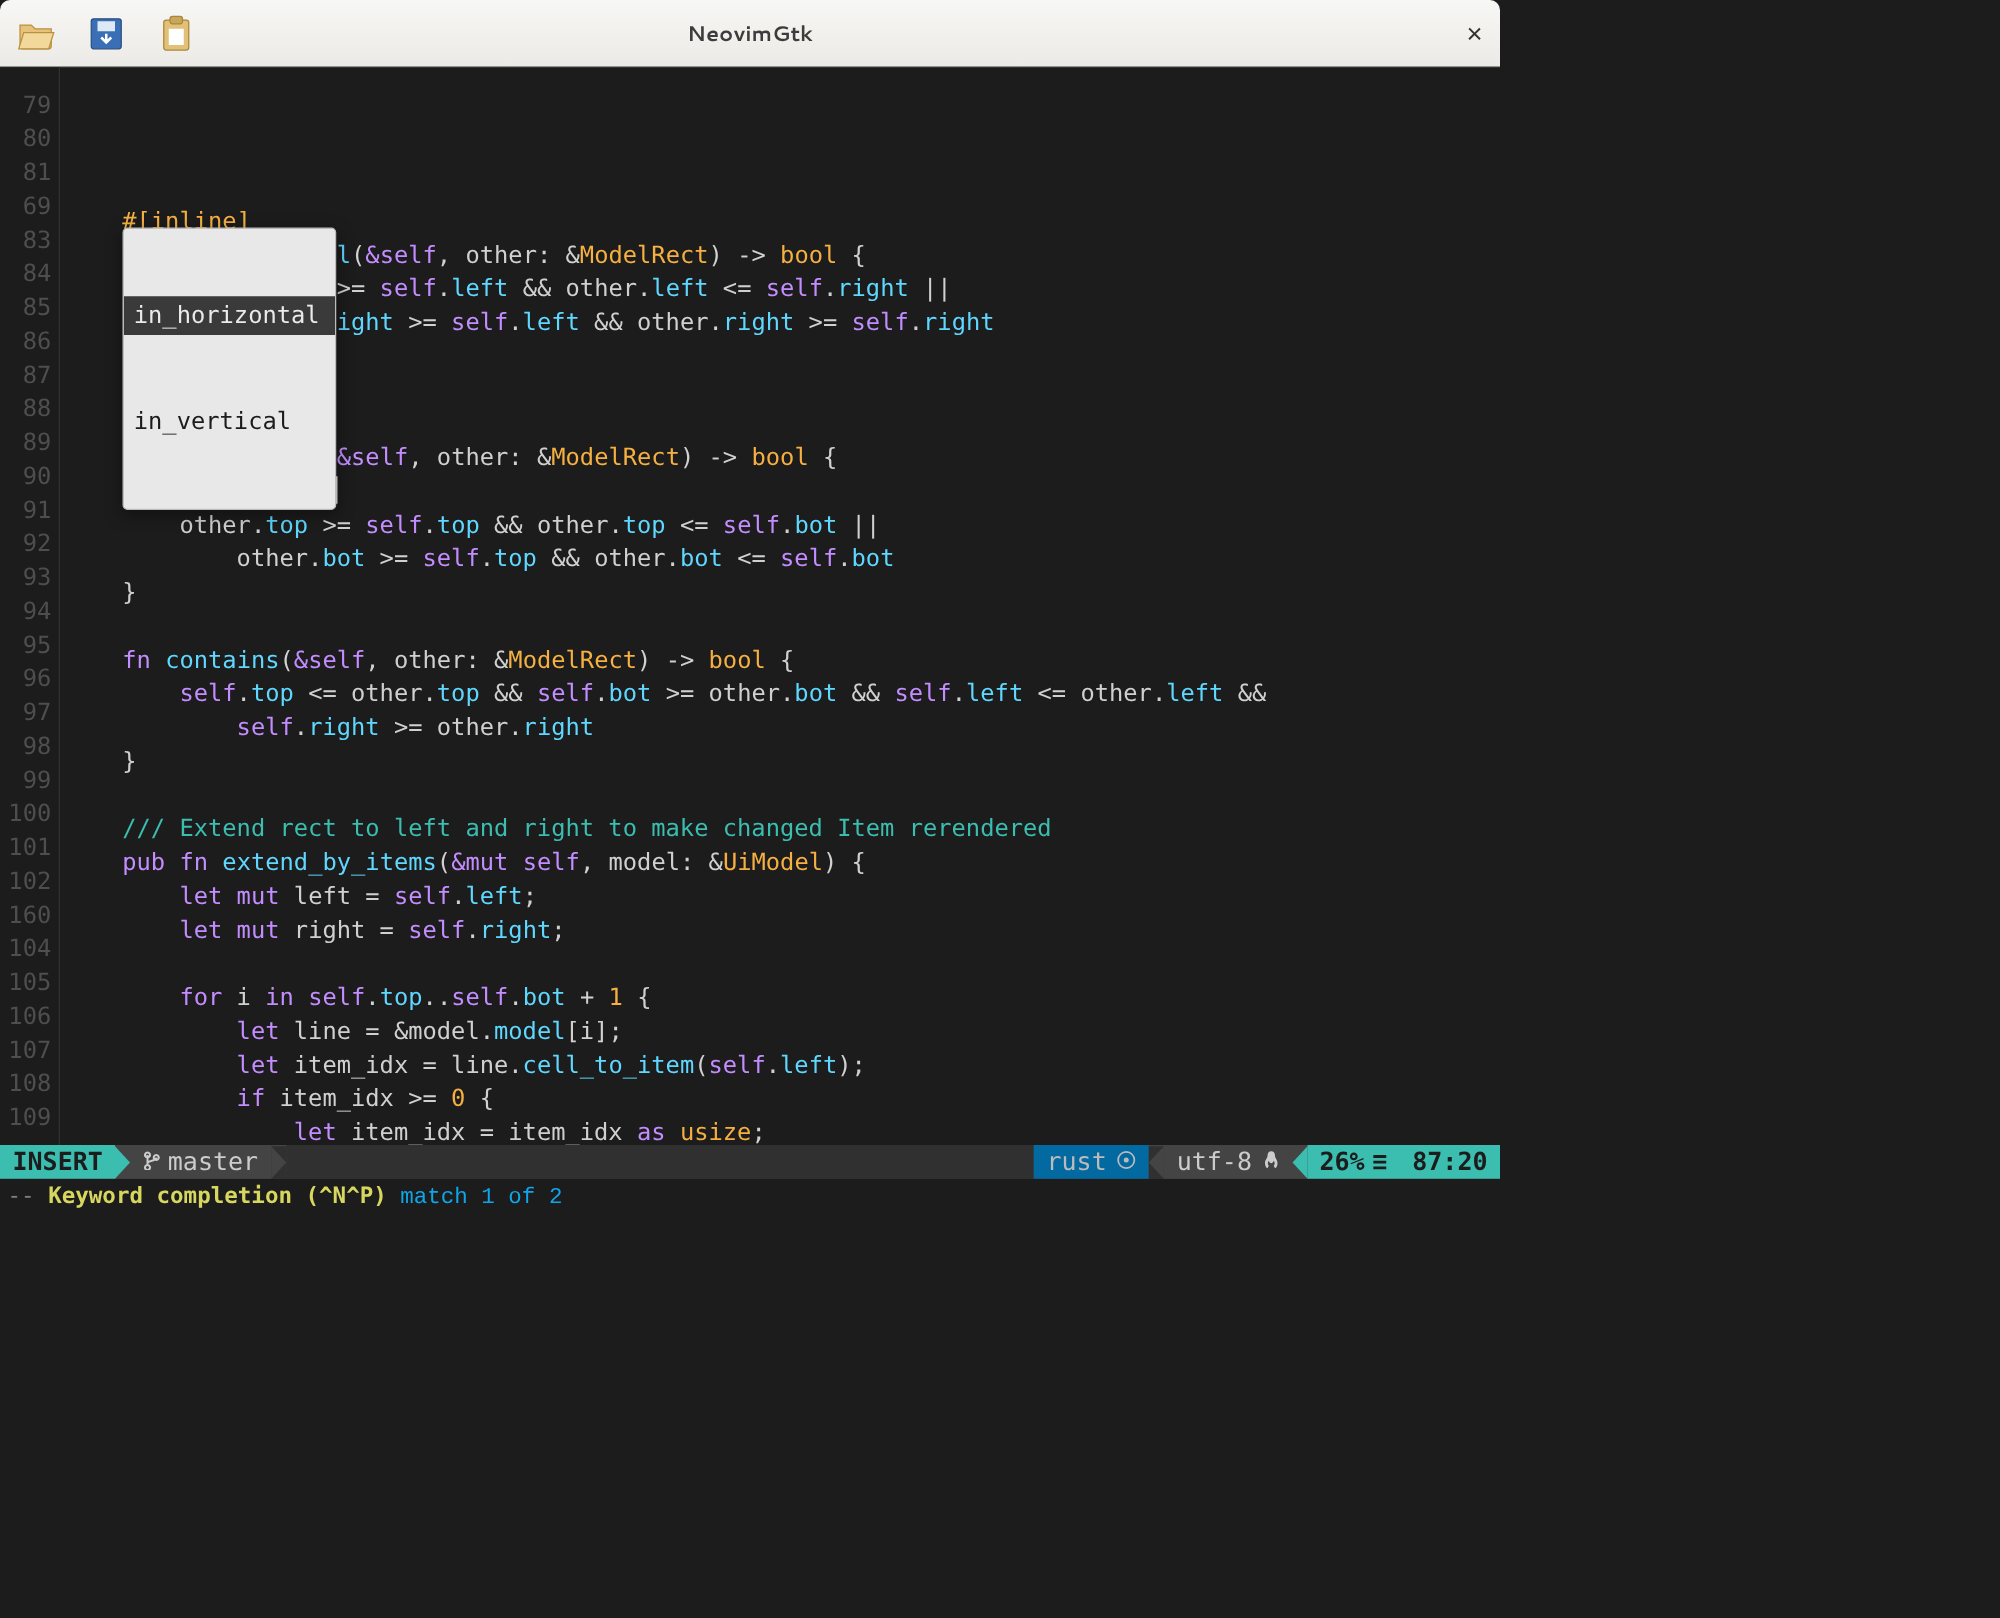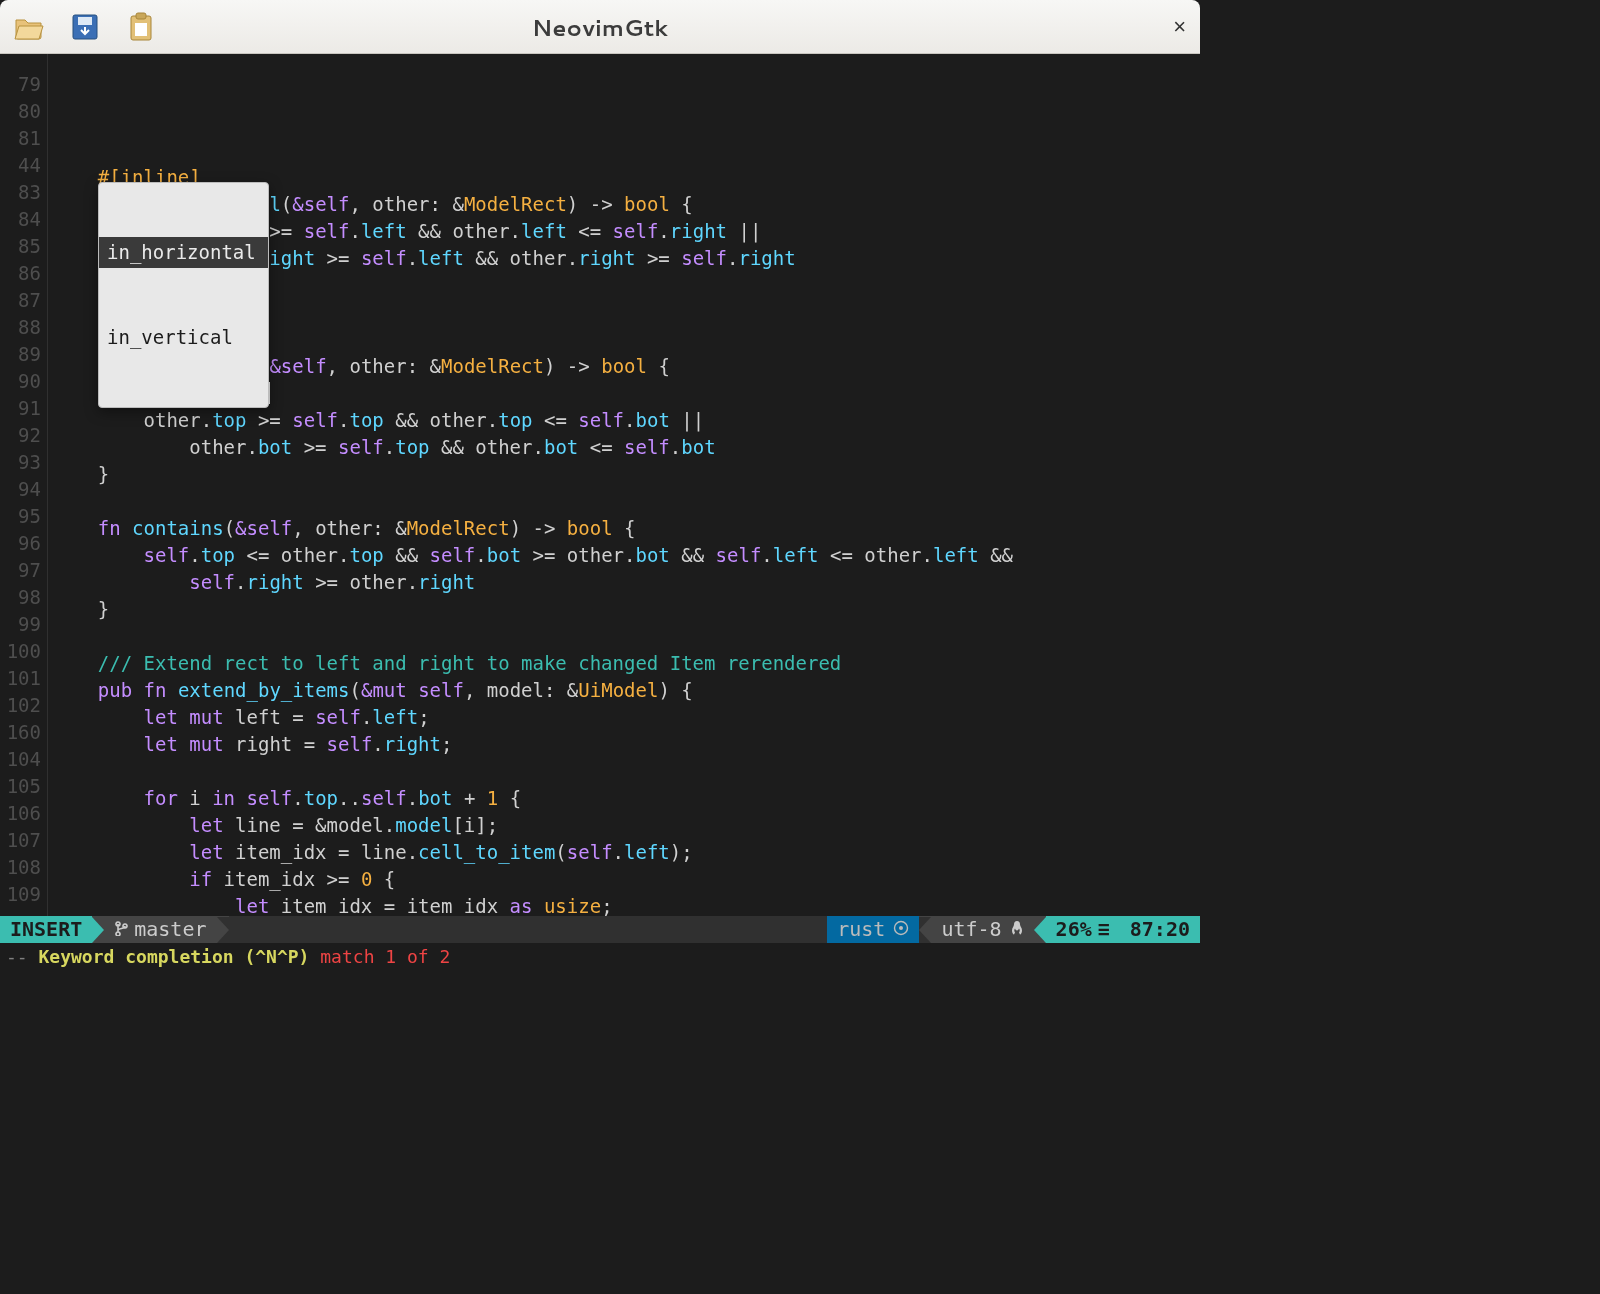--- a/index.html
+++ b/index.html
@@ -21,21 +21,21 @@
     position: relative;
     padding: 0 14px;
     border-radius: 8px 8px 0 0;
   }
   .tb-icons { display: flex; gap: 26px; align-items: center; }
   .tb-icon { width: 30px; height: 30px; display:flex;align-items:center;justify-content:center; }
   .tb-title {
     position: absolute; left: 0; right: 0;
     text-align: center;
     font-family: "Segoe UI","Cantarell",sans-serif;
-    font-weight: 700; font-size: 23px; color: #3c3c3c;
+    font-weight: 700; font-size: 17px; color: #3c3c3c;
     pointer-events: none;
   }
   .tb-close { margin-left: auto; font-size: 22px; color:#333; cursor:pointer; font-family:sans-serif;}
 
   
   .editor {
     position: relative;
     width: 100%;
     height: 862px;
     display: flex;
@@ -121,21 +121,21 @@
   .arrow-r{border-width:13.5px 0 13.5px 12px;}
   .arrow-l{border-width:13.5px 12px 13.5px 0;}
 
   
   .msgline {
     height:27px;background:#1c1c1c;
     font-size:18px;line-height:27px;padding-left:6px;
   }
   .msg-dash{color:#808080;}
   .msg-y{color:#d7d75f;font-weight:700;}
-  .msg-w{color:#ef4444;}
+  .msg-w{color:#0ea5e9;font-family:Liberation Mono, monospace;}
 </style>
 </head>
 <body>
 
 <div class="titlebar">
   <div class="tb-icons">
     <span class="tb-icon">
       <svg width="30" height="26" viewBox="0 0 30 26">
         <path d="M2 6 h9 l3 3 h13 v14 a2 2 0 0 1 -2 2 h-21 a2 2 0 0 1 -2 -2 z" fill="#e8c27a" stroke="#b8923f"></path>
         <path d="M5 12 h24 l-4 13 h-24 z" fill="#f3d89b" stroke="#b8923f"></path>
@@ -158,21 +158,21 @@
   </div>
   <div class="tb-title">NeovimGtk</div>
   <div class="tb-close">×</div>
 </div>
 
 <div class="editor">
   <div class="gutter" id="gutter">
       <div>79</div>
       <div>80</div>
       <div>81</div>
-      <div>44</div>
+      <div>69</div>
       <div>83</div>
       <div>84</div>
       <div>85</div>
       <div>86</div>
       <div>87</div>
       <div>88</div>
       <div>89</div>
       <div>90</div>
       <div>91</div>
       <div>92</div>

